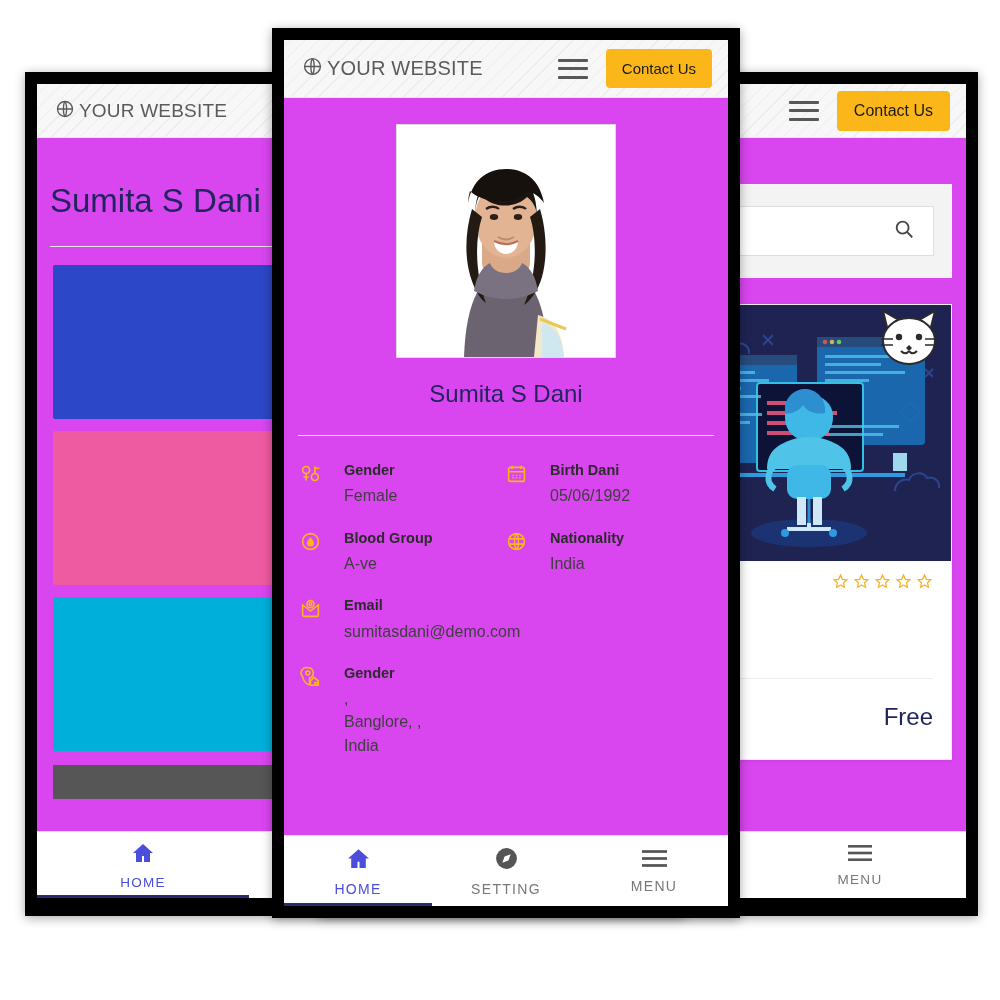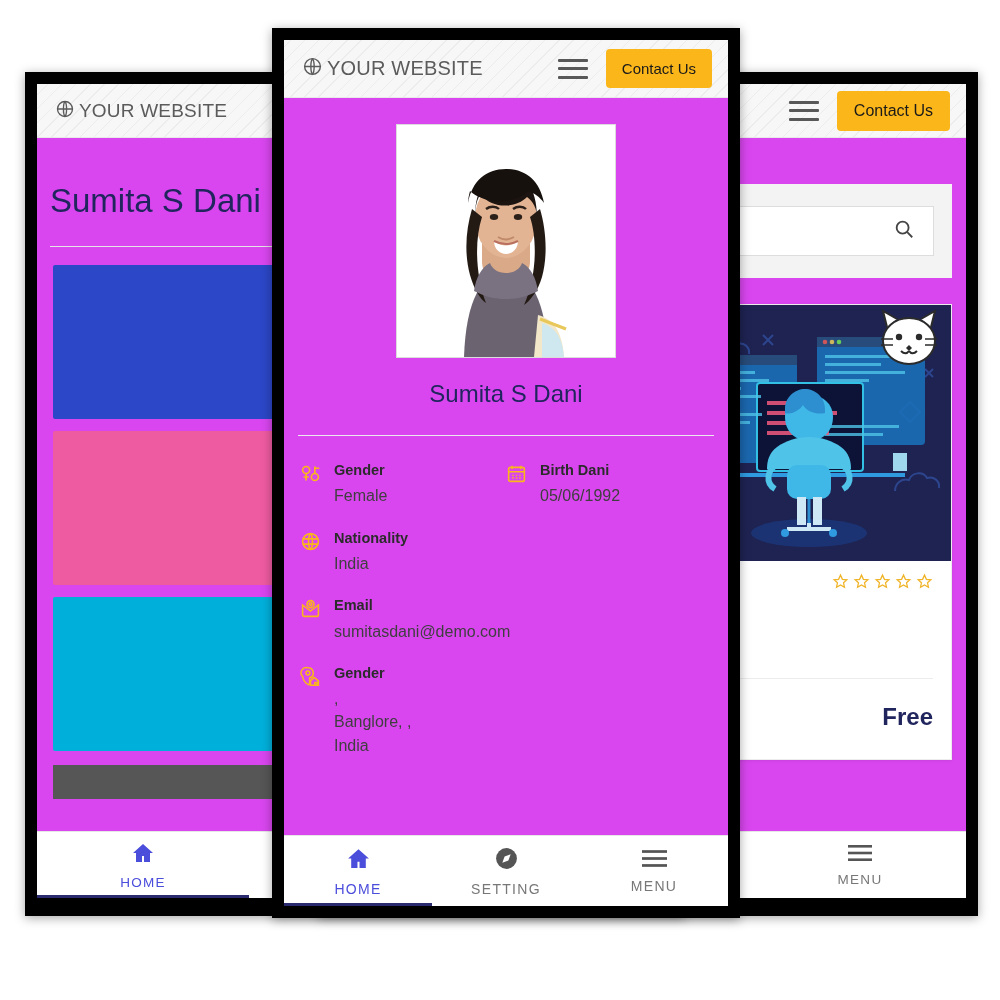--- a/index.html
+++ b/index.html
@@ -71,37 +71,37 @@
   .coursecard{margin:26px 14px 0 14px;background:#fff;border:1px solid #ececec;box-shadow:0 1px 3px rgba(0,0,0,.08);}
   .coursebanner{height:256px;background:#1e2352;position:relative;overflow:hidden;}
   .banner-word{position:absolute;left:22px;top:112px;color:#ffffff;font-size:40px;letter-spacing:1px;}
   .banner-tm{position:absolute;left:88px;top:104px;color:#ffffff;font-size:14px;}
   .stars{display:flex;gap:4px;justify-content:flex-end;padding:12px 18px 0 18px;}
   .course-title{font-size:20px;color:#21255e;padding:10px 18px 0 18px;white-space:nowrap;}
   .course-sub{font-size:15px;color:#21255e;padding:14px 18px 20px 18px;white-space:nowrap;}
   .cardrule{height:1px;background:#ececec;margin:0 18px;}
   .cardfoot{display:flex;align-items:center;padding:16px 18px 20px 18px;}
   .enroll-btn{background:#fbb619;color:#1a1a1a;border:none;font-size:14px;font-weight:bold;letter-spacing:.6px;padding:14px 22px;font-family:inherit;cursor:pointer;}
-  .price{margin-left:auto;font-size:24px;color:#21255e;font-weight:bold;}
+  .price{margin-left:auto;font-size:24px;color:#21255e;}
 
   
   #phone-center{left:272px;top:28px;width:468px;height:890px;}
   #phone-center .screen{left:12px;top:12px;width:444px;height:866px;}
   #phone-center .siteheader{height:57px;}
   #phone-center .brand-text{font-size:20px;}
   #phone-center .contact-btn{font-size:15px;padding:11px 16px;}
   .photoframe{
     width:218px;height:232px;margin:26px auto 0 auto;border:1px solid #dcdcdc;background:#fff;
     display:flex;align-items:flex-end;justify-content:center;overflow:hidden;
   }
   .pname{text-align:center;font-size:24px;color:#21255e;margin-top:22px;}
   .crule{height:1px;background:#ebebeb;margin:27px 14px 0 14px;}
   .info{padding:26px 16px 0 16px;}
   .inforow{display:flex;margin-bottom:22px;}
-  .infocell{flex:1;display:flex;gap:12px;align-items:flex-start;}
+  .infocell{flex:1;display:flex;gap:22px;align-items:flex-start;}
   .infocell.full{flex:1 1 100%;}
   .ico{width:22px;flex:0 0 22px;padding-top:1px;}
   .ilabel{font-size:14.5px;font-weight:bold;color:#2b2b2b;line-height:1.2;}
   .ivalue{font-size:16px;color:#3f3f3f;margin-top:5px;line-height:1.45;}
   .ivalue div{white-space:pre;}
   #phone-center .tabbar{height:70px;}
   #phone-center .tab .tlabel{font-size:14px;}
 </style>
 </head>
 <body>
@@ -436,20 +436,32 @@
               <div class="ivalue">05/06/1992</div>
             </span>
           </div>
         </div>
 
         <div class="inforow">
           <div class="infocell">
             <span class="ico">
               <svg width="21" height="21" viewBox="0 0 24 24" fill="none" stroke="#fbb619" stroke-width="1.8">
                 <circle cx="12" cy="12" r="9"></circle>
+                  <path d="M12 7c2.5 3 4 5 4 6.6A4 4 0 0 1 8 13.6C8 12 9.5 10 12 7z" fill="#fbb619" stroke="none"></path>
+              </svg>
+            </span>
+            <span>
+              <div class="ilabel">Blood Group</div>
+              <div class="ivalue">A-ve</div>
+            </span>
+          </div>
+          <div class="infocell">
+            <span class="ico">
+              <svg width="21" height="21" viewBox="0 0 24 24" fill="none" stroke="#fbb619" stroke-width="1.8">
+                <circle cx="12" cy="12" r="9"></circle>
                   <path d="M3 9h18M3 15h18M12 3c3 3 3 15 0 18M12 3c-3 3-3 15 0 18"></path>
               </svg>
             </span>
             <span>
               <div class="ilabel">Nationality</div>
               <div class="ivalue">India</div>
             </span>
           </div>
         </div>
 

